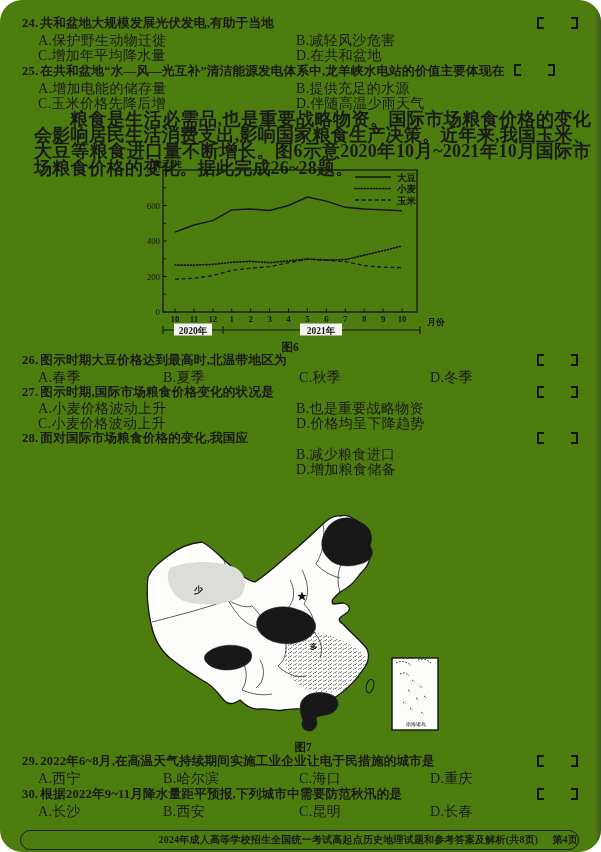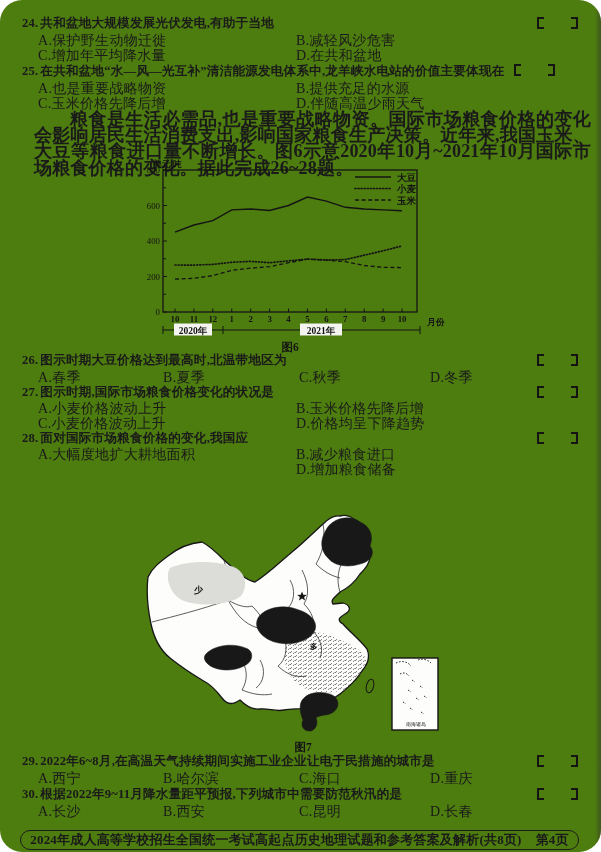--- a/index.html
+++ b/index.html
@@ -36,21 +36,21 @@
   .ln-dotted{fill:none;stroke:#141414;stroke-width:1.7;stroke-dasharray:1,2.1;stroke-linecap:round;}
   .ln-dashed{fill:none;stroke:#141414;stroke-width:1.3;stroke-dasharray:4,2.6;}
   .cap{font-size:11.5px;font-weight:bold;}
   .map-outline{fill:#fdfdfb;stroke:#161616;stroke-width:1.3;stroke-linejoin:round;}
   .map-inner{fill:none;stroke:#2a2a2a;stroke-width:0.75;}
   .blob{fill:#181818;stroke:#181818;stroke-width:0.5;}
   .grayzone{fill:#dcdcd8;stroke:none;}
   .islands{fill:none;stroke:#161616;stroke-width:0.9;stroke-dasharray:1.6,1.6;}
   .footer{position:absolute;left:20px;right:22px;top:830px;height:18px;
     border:1.6px solid #1d1d1d;border-radius:10px;display:flex;align-items:center;
-    justify-content:center;font-size:13px;font-weight:bold;letter-spacing:0.2px;}
+    justify-content:flex-end;font-size:10px;font-weight:bold;letter-spacing:0.2px;}
   .footer .pg{margin-left:14px;}
 </style>
 </head>
 <body>
 
 <div class="page">
 
   <div>
     <div class="row stem" style="top:15px">
       <span class="qnum">24.</span><span>共和盆地大规模发展光伏发电,有助于当地</span>
@@ -71,21 +71,21 @@
 
   <div>
     <div class="row stem" style="top:63px">
       <span class="qnum">25.</span><span>在共和盆地“水—风—光互补”清洁能源发电体系中,龙羊峡水电站的价值主要体现在</span>
       <span class="bk inline">
           <i class="l"></i>
           <i class="r"></i>
         </span>
     </div>
     <div class="row" style="top:80px">
-      <span class="opt pos-a">A.也是重要战略物资</span>
+      <span class="opt pos-a">A.增加电能的储存量</span>
       <span class="opt pos-b2">B.提供充足的水源</span>
     </div>
     <div class="row" style="top:95px">
       <span class="opt pos-a">C.玉米价格先降后增</span>
       <span class="opt pos-b2">D.伴随高温少雨天气</span>
     </div>
   </div>
 
   <div class="passage" id="p1">粮食是生活必需品,也是重要战略物资。国际市场粮食价格的变化会影响居民生活消费支出,影响国家粮食生产决策。近年来,我国玉米、大豆等粮食进口量不断增长。图6示意2020年10月~2021年10月国际市场粮食价格的变化。据此完成26~28题。</div>
 
@@ -180,38 +180,37 @@
   <div>
     <div class="row stem" style="top:384px">
       <span class="qnum">27.</span><span>图示时期,国际市场粮食价格变化的状况是</span>
       <span class="bk">
           <i class="l"></i>
           <i class="r"></i>
         </span>
     </div>
     <div class="row" style="top:400px">
       <span class="opt pos-a">A.小麦价格波动上升</span>
-      <span class="opt pos-b2">B.玉米价格先降后增</span>
+      <span class="opt pos-b2">B.也是重要战略物资</span>
     </div>
     <div class="row" style="top:415px">
       <span class="opt pos-a">C.小麦价格波动上升</span>
       <span class="opt pos-b2">D.价格均呈下降趋势</span>
     </div>
   </div>
 
   <div>
     <div class="row stem" style="top:430px">
       <span class="qnum">28.</span><span>面对国际市场粮食价格的变化,我国应</span>
       <span class="bk">
           <i class="l"></i>
           <i class="r"></i>
         </span>
     </div>
     <div class="row" style="top:446px">
-      <span class="opt pos-a">A.大幅度地扩大耕地面积</span>
       <span class="opt pos-b2">B.减少粮食进口</span>
     </div>
     <div class="row" style="top:461px">
       <span class="opt pos-b2">D.增加粮食储备</span>
     </div>
   </div>
 
 
   <svg id="fig7" class="figure-svg" width="335" height="247" viewBox="0 0 335 247">
     <defs>

